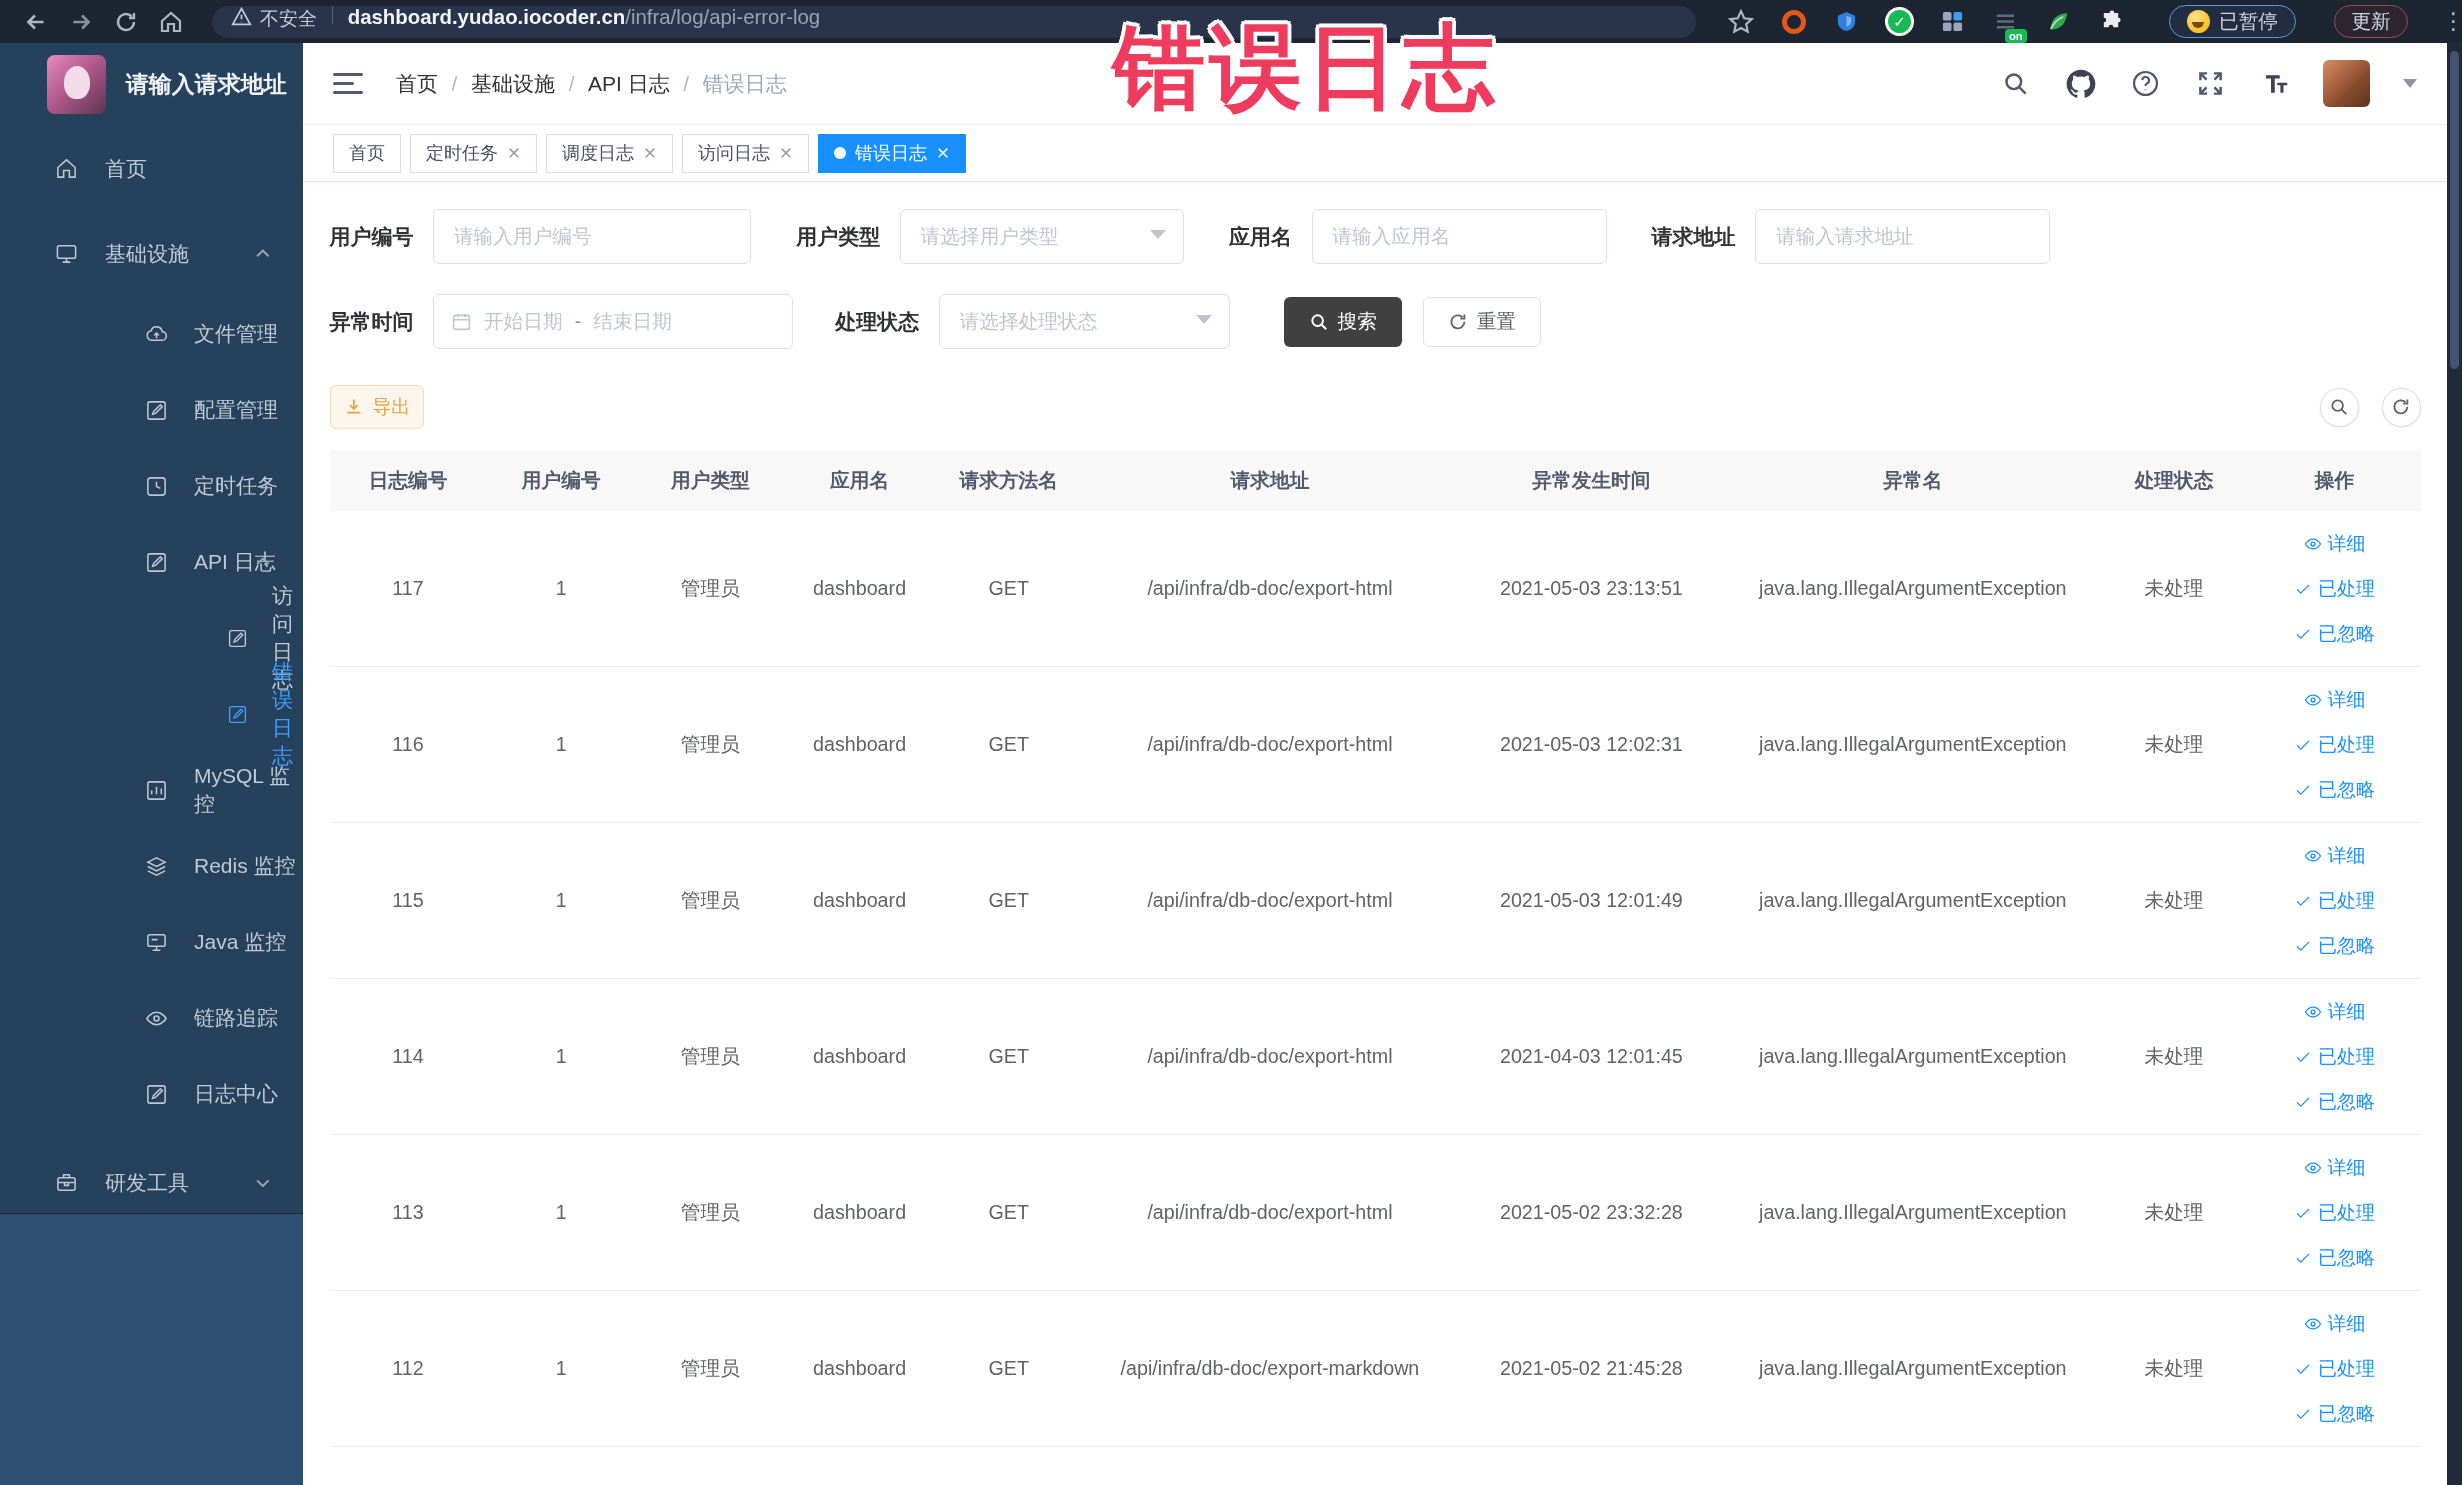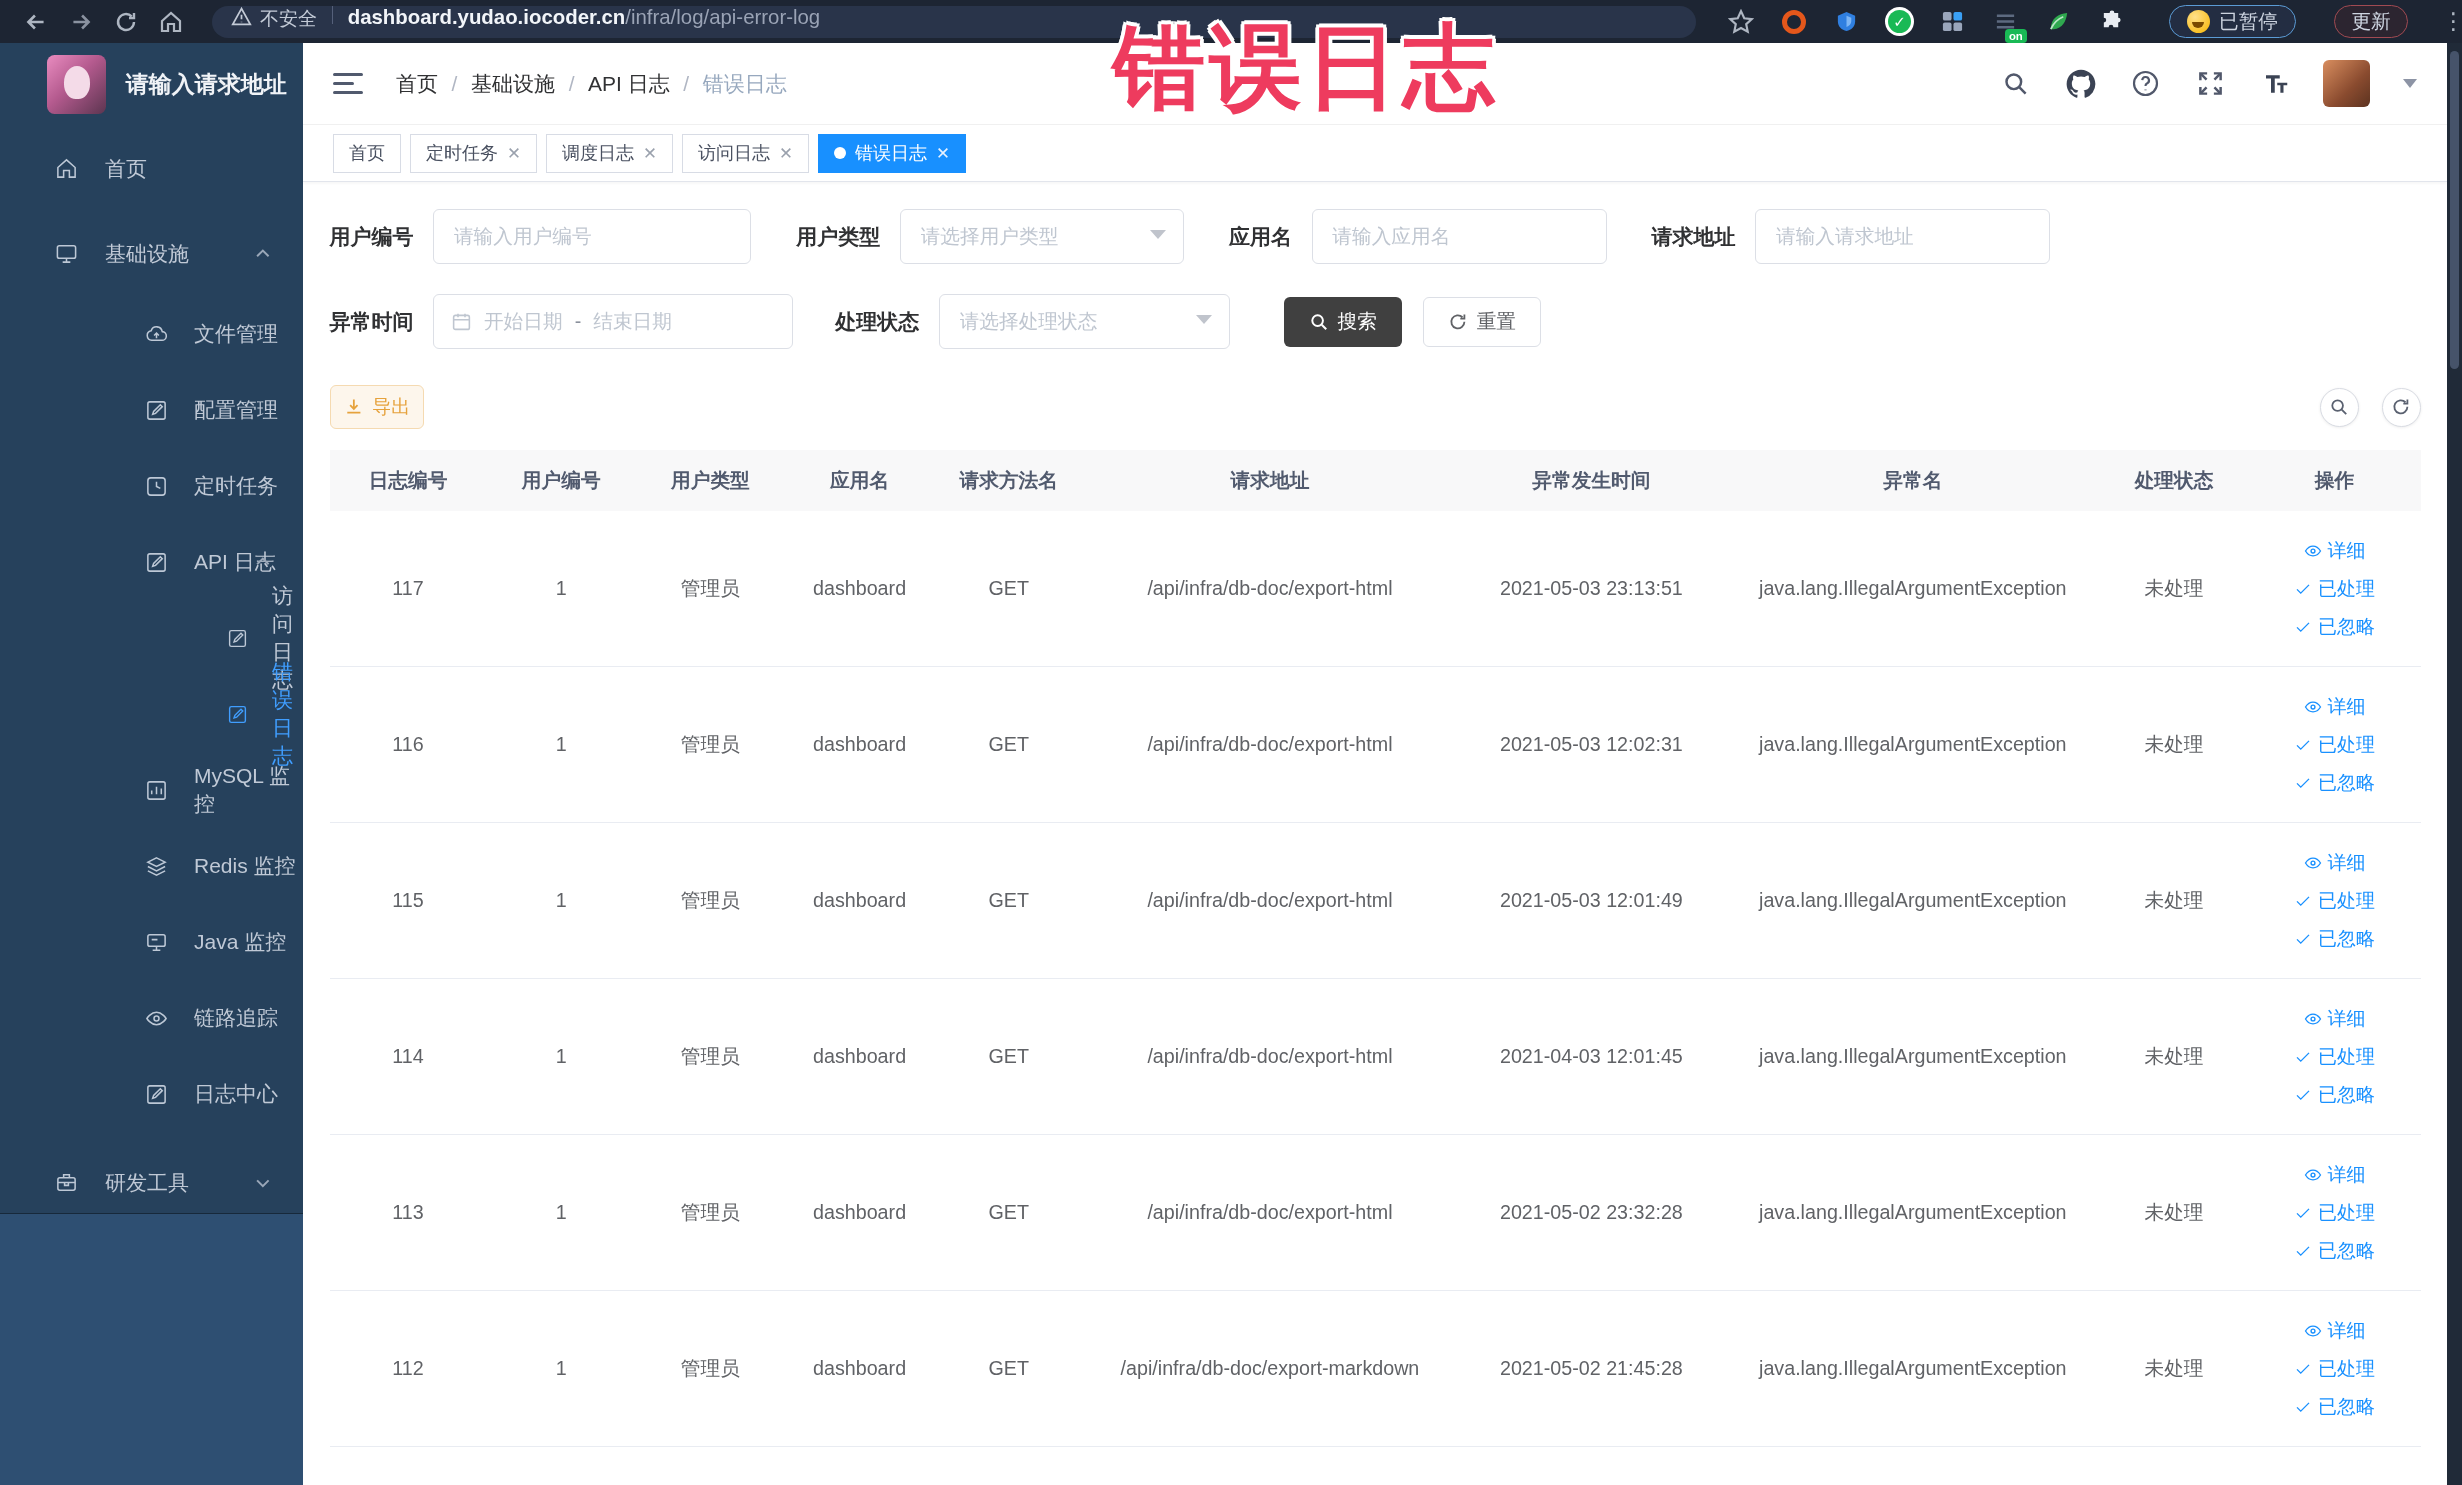--- a/index.html
+++ b/index.html
@@ -92,21 +92,21 @@
   .circle-btn { width:39px; height:39px; border-radius:50%; border:0.8px solid #d9dce3; background:#fff; display:flex; align-items:center; justify-content:center; color:#5a6170; box-shadow:0 0.8px 3px rgba(0,0,0,.08); }
 
   .table { margin-top:21px; }
   .t-row { display:flex; align-items:center; }
   .t-head { background:#f8f8f9; height:61px; }
   .t-head .t-cell { color:#515a6e; font-weight:bold; font-size:19.7px; }
   .t-cell { text-align:center; font-size:19.7px; color:#606266; padding:0 6px; overflow:hidden; }
   .c1{width:159px;} .c2{width:151px;} .c3{width:151px;} .c4{width:151px;} .c5{width:151px;}
   .c6{width:378px;} .c7{width:273px;} .c8{width:378px;} .c9{width:151px;} .c10{width:174px;}
   .t-body-row { height:156px; border-bottom:0.8px solid #e9ecf2; }
-  .action-cell { display:flex; flex-direction:column; align-items:center; gap:12px; }
+  .action-cell { display:flex; flex-direction:column; align-items:center; gap:19px; }
   .action-link { display:inline-flex; align-items:center; gap:6px; color:#1890ff; font-size:19px; }
   .action-link svg { stroke:#1890ff; fill:none; stroke-width:1.8; }
 </style>
 </head>
 <body>
 
 <div class="browser-bar">
   <div class="nav-ico">
       <svg width="26" height="26" viewBox="0 0 24 24" fill="none" stroke="#aeb6c2" stroke-width="2.4">
         <path d="M19 12H5M11 6l-6 6 6 6"></path>

